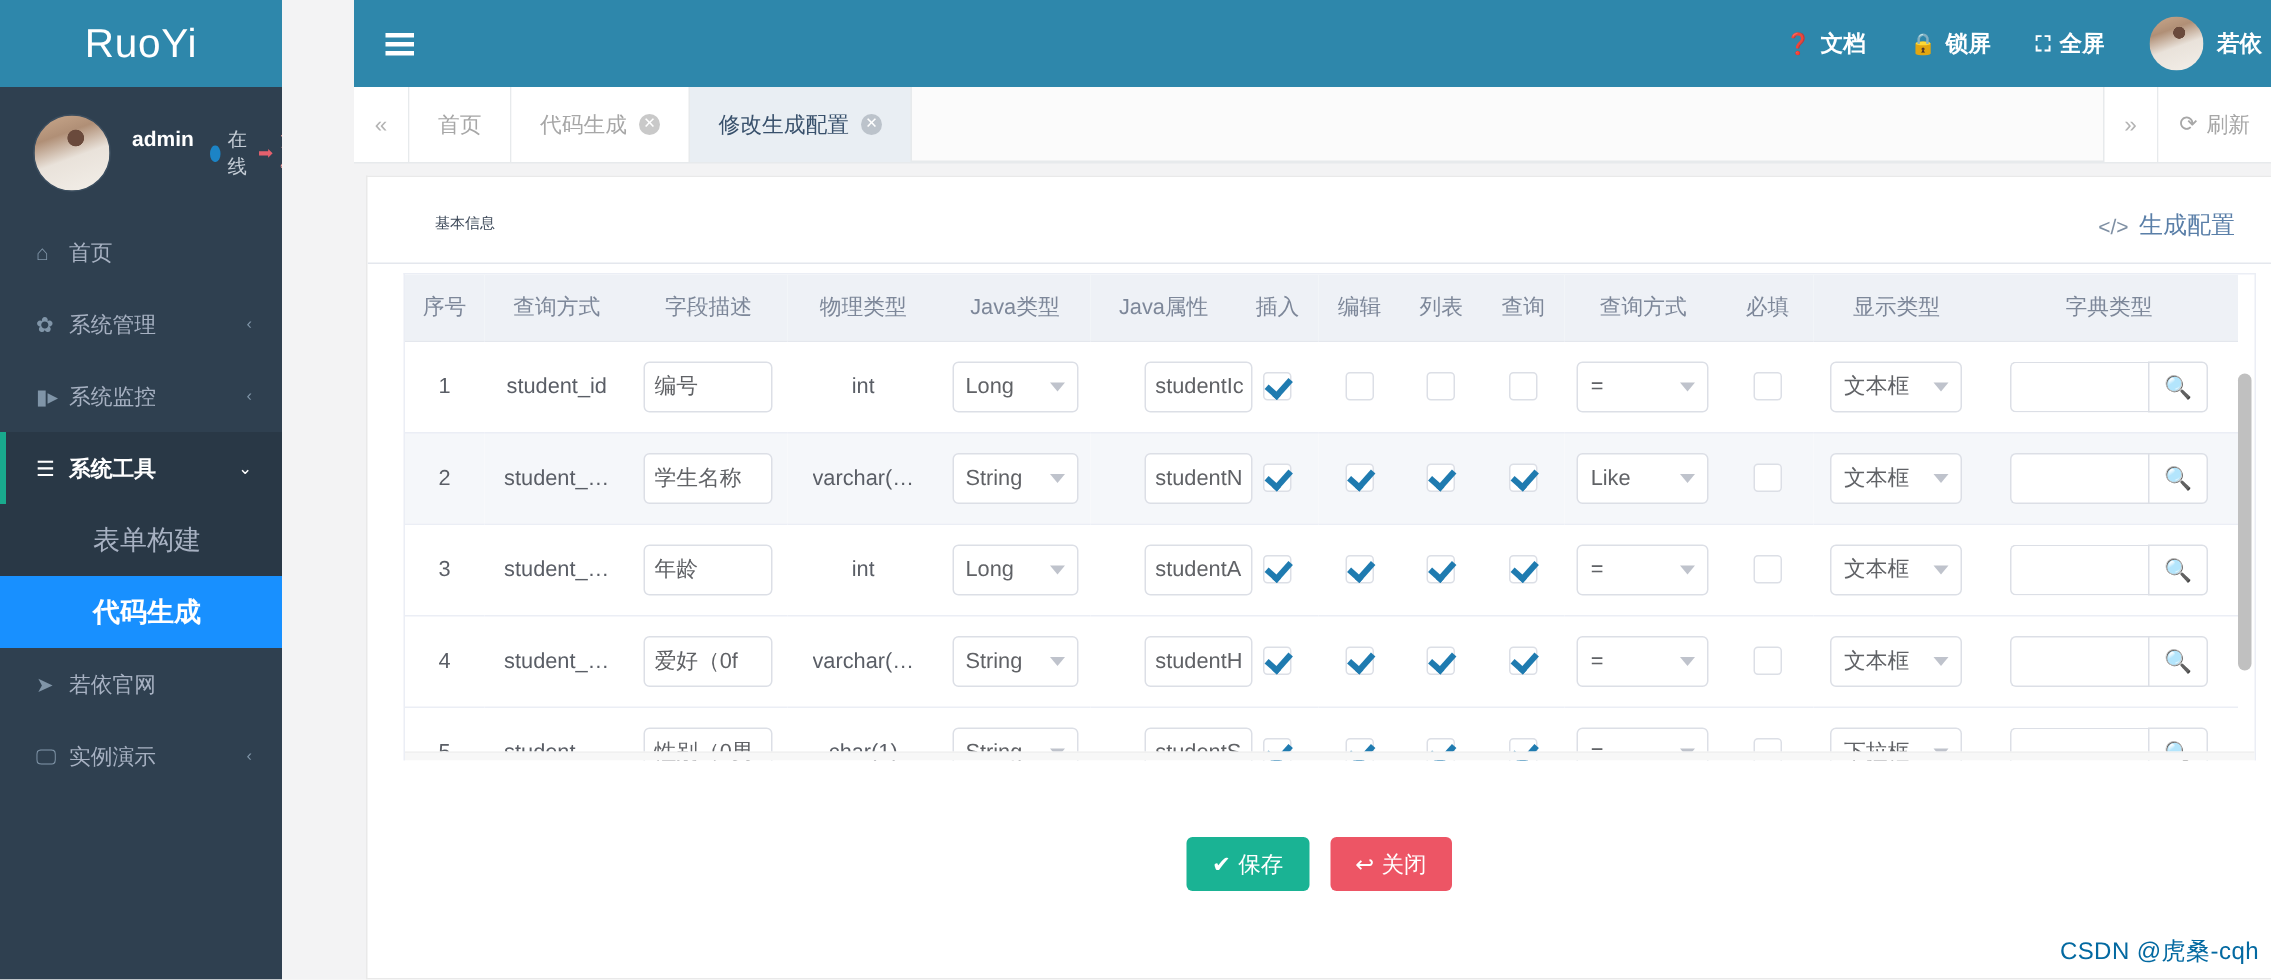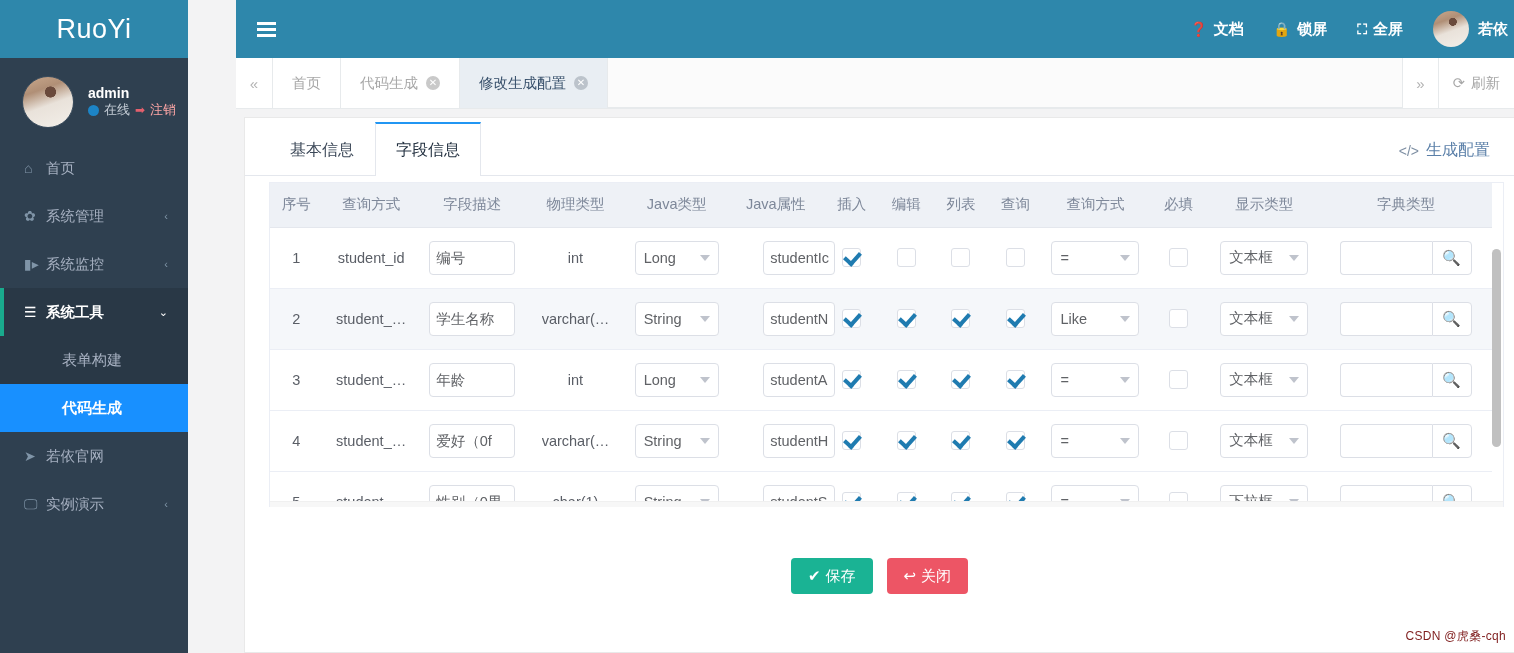--- a/index.html
+++ b/index.html
@@ -29,21 +29,21 @@
     display: flex; align-items: center; gap: 14px;
   }
   .avatar {
     width: 52px; height: 52px; border-radius: 50%;
     background:
       radial-gradient(circle at 55% 30%, #6a4a3c 0 12%, rgba(0,0,0,0) 13%),
       linear-gradient(160deg, #caa98d 0%, #b08f76 28%, #e9e2da 55%, #f3efe9 100%);
     flex: 0 0 auto;
     border: 1px solid #3b4d5e;
   }
-  .profile-info { display: flex; flex-direction: column; gap: 0; }
+  .profile-info { display: flex; flex-direction: row; gap: 11px; }
   .p-name { color: #fff; font-size: 14px; font-weight: bold; }
   .p-line { display: flex; align-items: center; gap: 5px; font-size: 13px; }
   .dot-online {
     width: 11px; height: 11px; border-radius: 50%;
     background: #1c84c6; display: inline-block;
   }
   .p-status { color: #c5cdd6; }
   .ico-logout { color: #e4606d; font-size: 12px; }
   .p-logout { color: #fca5a5; }
 
@@ -59,21 +59,21 @@
   .nav-item .nlabel { flex: 1; }
   .nav-item .ncaret { font-size: 11px; color: #8095a8; }
   .nav-item.group-open {
     background: #293846; color: #fff; border-left-color: #19aa8d;
   }
   .nav-item.group-open .nicon, .nav-item.group-open .ncaret { color: #fff; }
   .nav-item.group-open .nlabel { font-weight: bold; }
   .subnav { list-style: none; margin: 0; padding: 0; background: #293846; }
   .sub-item {
     height: 48px; display: flex; align-items: center;
-    padding-left: 62px; color: #a7b1c2; font-size: 15px; cursor: pointer;
+    padding-left: 62px; color: #a7b1c2; font-size: 18px; cursor: pointer;
   }
   .sub-item.active { background: #1890ff; color: #fff; font-weight: bold; }
 
   
   .topbar {
     position: absolute; left: 236px; top: 0;
     width: 1278px; height: 58px;
     background: #2e87ab;
     display: flex; align-items: center;
   }
@@ -155,21 +155,21 @@
     overflow: hidden;
   }
   .tabs-row {
     position: relative; height: 58px;
     display: flex; align-items: flex-end;
     border-bottom: 1px solid #e4e7ed;
     padding: 0 24px;
   }
   .ctab {
     padding: 0 20px; height: 53px; line-height: 53px;
-    font-size: 16px; color: #3c4858; cursor: pointer;
+    font-size: 10px; color: #3c4858; cursor: pointer;
     border: 1px solid transparent; border-bottom: none;
     background: transparent;
     font-family: Liberation Serif, serif;
   }
   .ctab.active {
     color: #1f2d3d;
     border-color: #e4e7ed;
     border-top: 2px solid #2196f3;
     background: #fff;
     position: relative; top: 1px;
@@ -283,21 +283,21 @@
   .btn {
     display: inline-flex; align-items: center; gap: 5px;
     height: 36px; padding: 0 17px; border-radius: 4px;
     color: #fff; font-size: 15px; border: none; cursor: pointer;
   }
   .btn-save { background: #1ab394; }
   .btn-close { background: #ed5565; }
 
   .watermark {
     position: absolute; right: 8px; bottom: 8px;
-    color: #7f1d1d; font-size: 12px; letter-spacing: 0.3px;
+    color: #0369a1; font-size: 16px; letter-spacing: 0.3px;
     user-select: none;
   }
 </style>
 </head>
 <body>
 
 <div class="app">
 
   <div class="sidebar">
     <div class="brand">
@@ -404,23 +404,20 @@
         <span>刷新</span>
       </div>
     </div>
   </div>
 
   <div class="content">
     <div class="tabs-row">
       <div class="ctab">
         <span>基本信息</span>
       </div>
-      <div class="ctab active">
-        <span>字段信息</span>
-      </div>
       <div class="gen-config">
         <span class="code-icon">&lt;/&gt;</span>
         <span>生成配置</span>
       </div>
     </div>
 
     <div class="table-area">
       <table class="grid">
         <thead>
           <tr>

